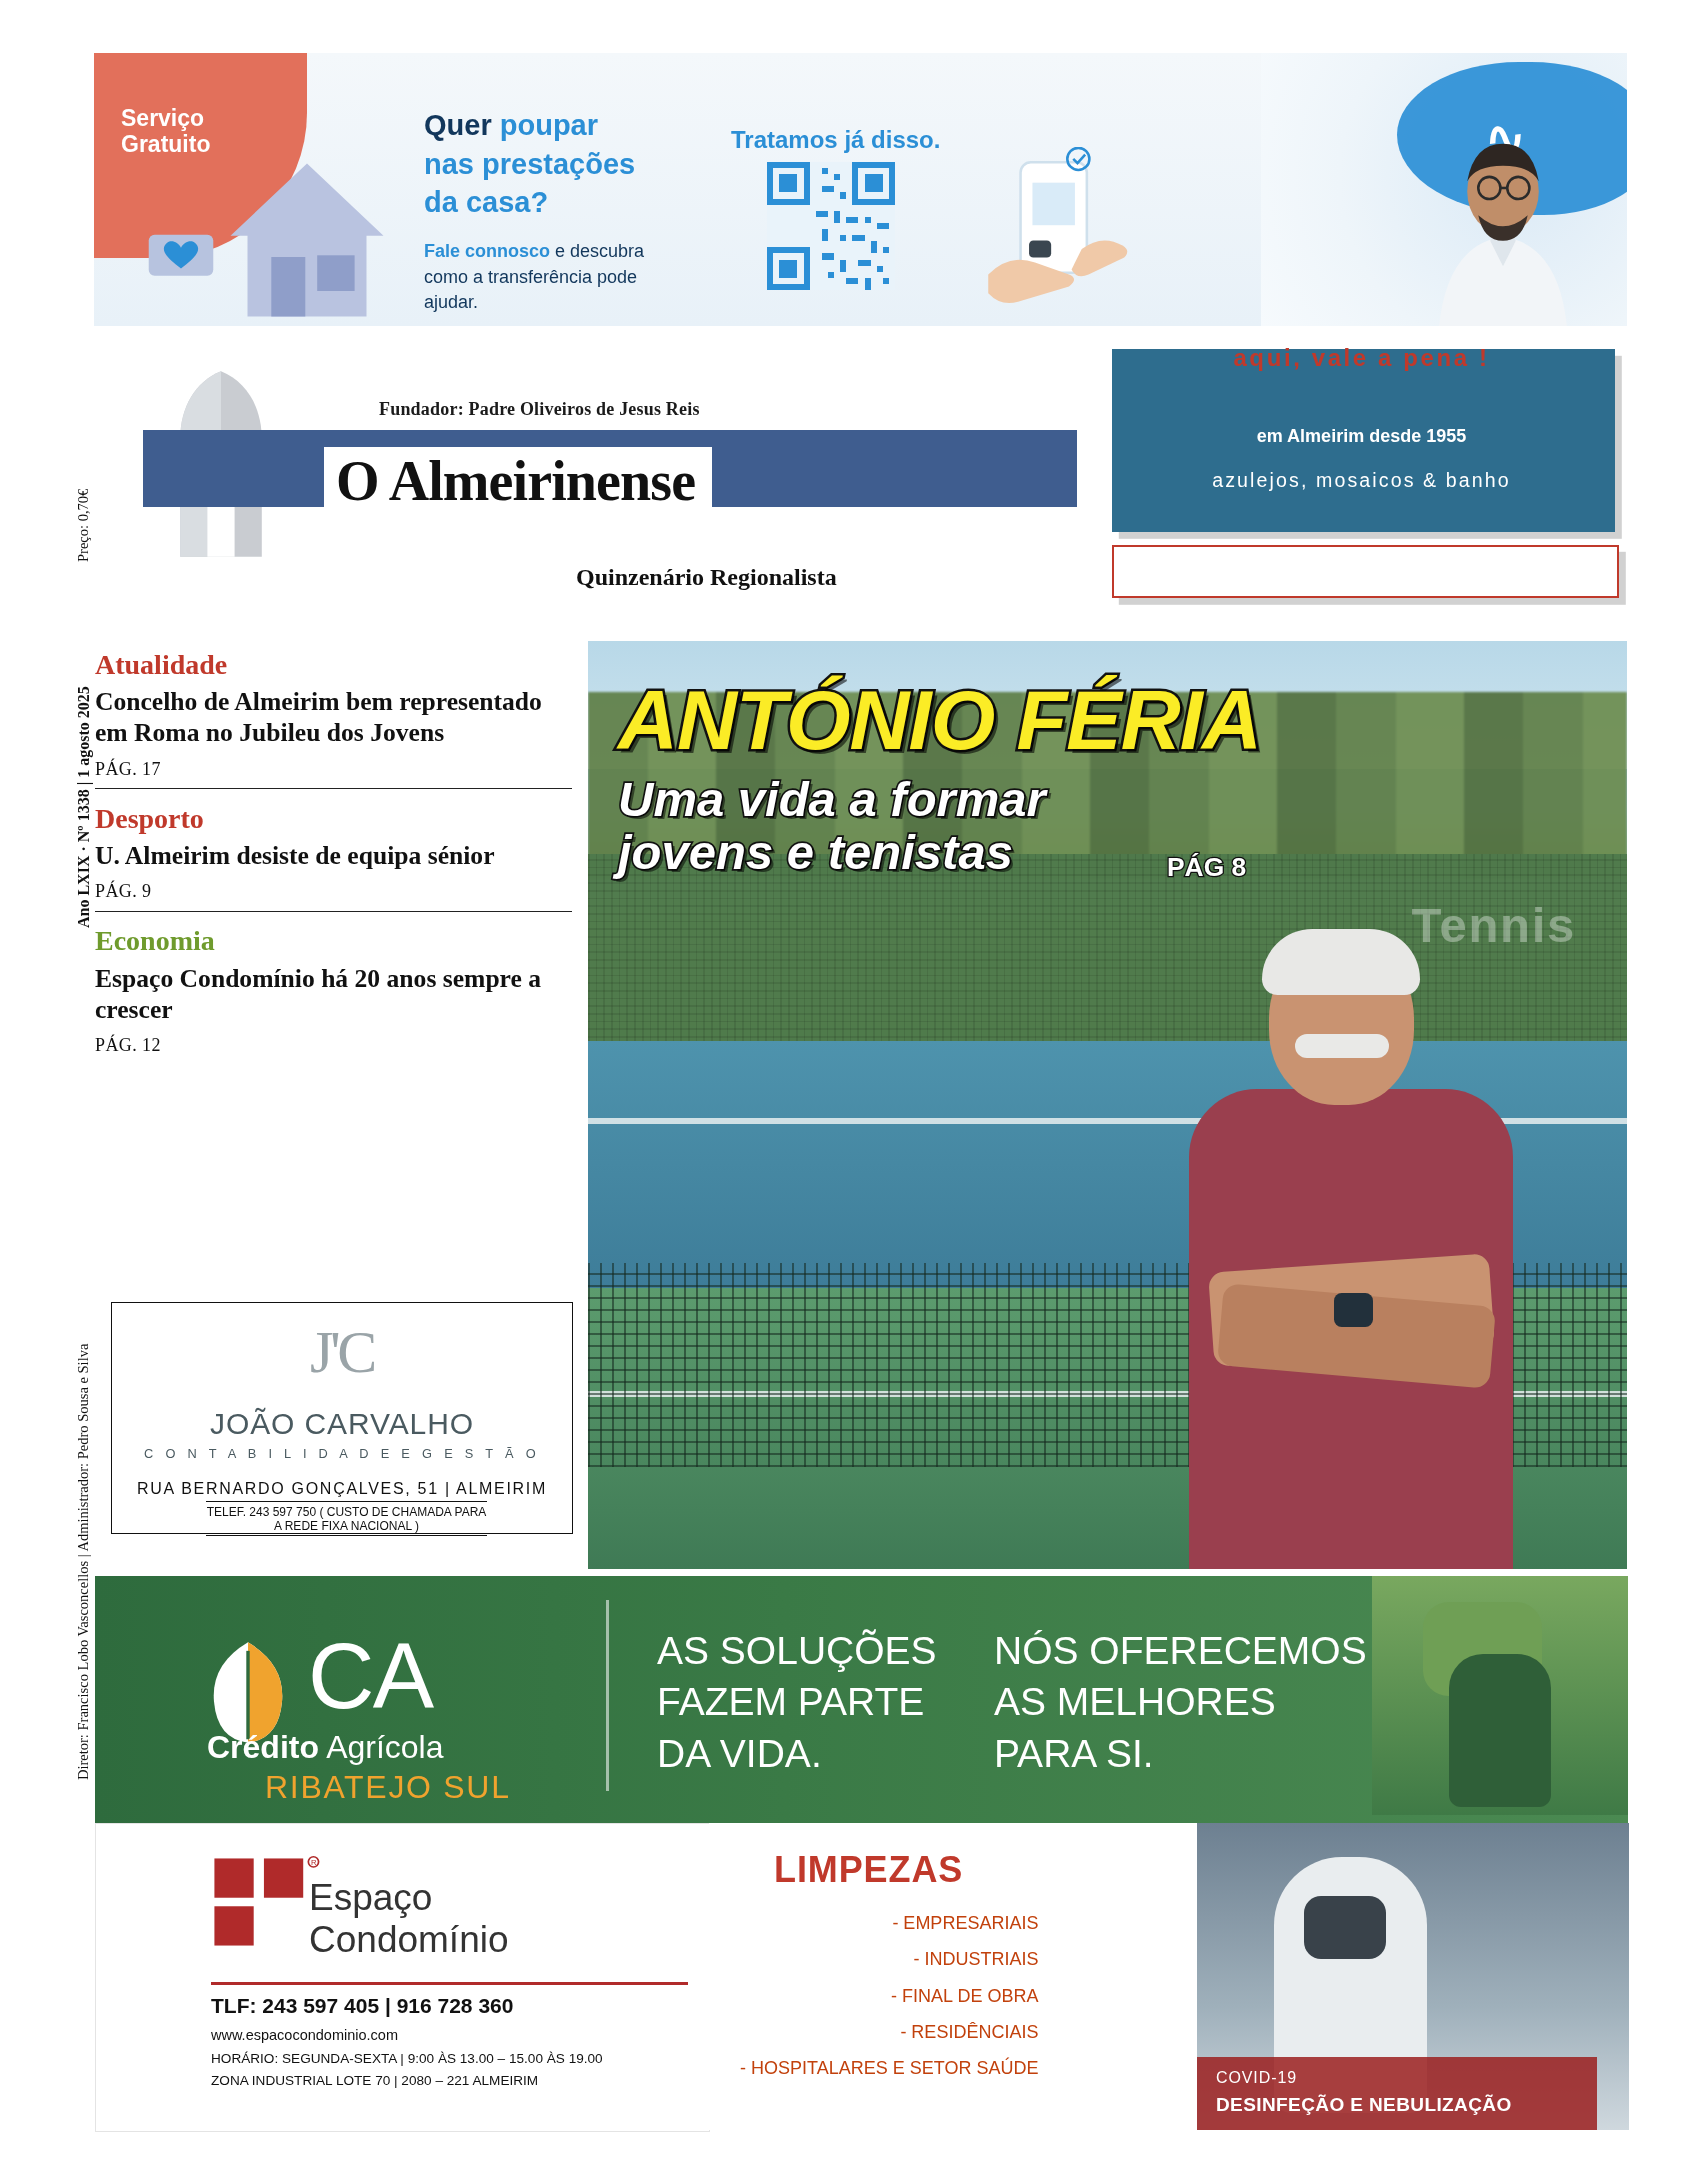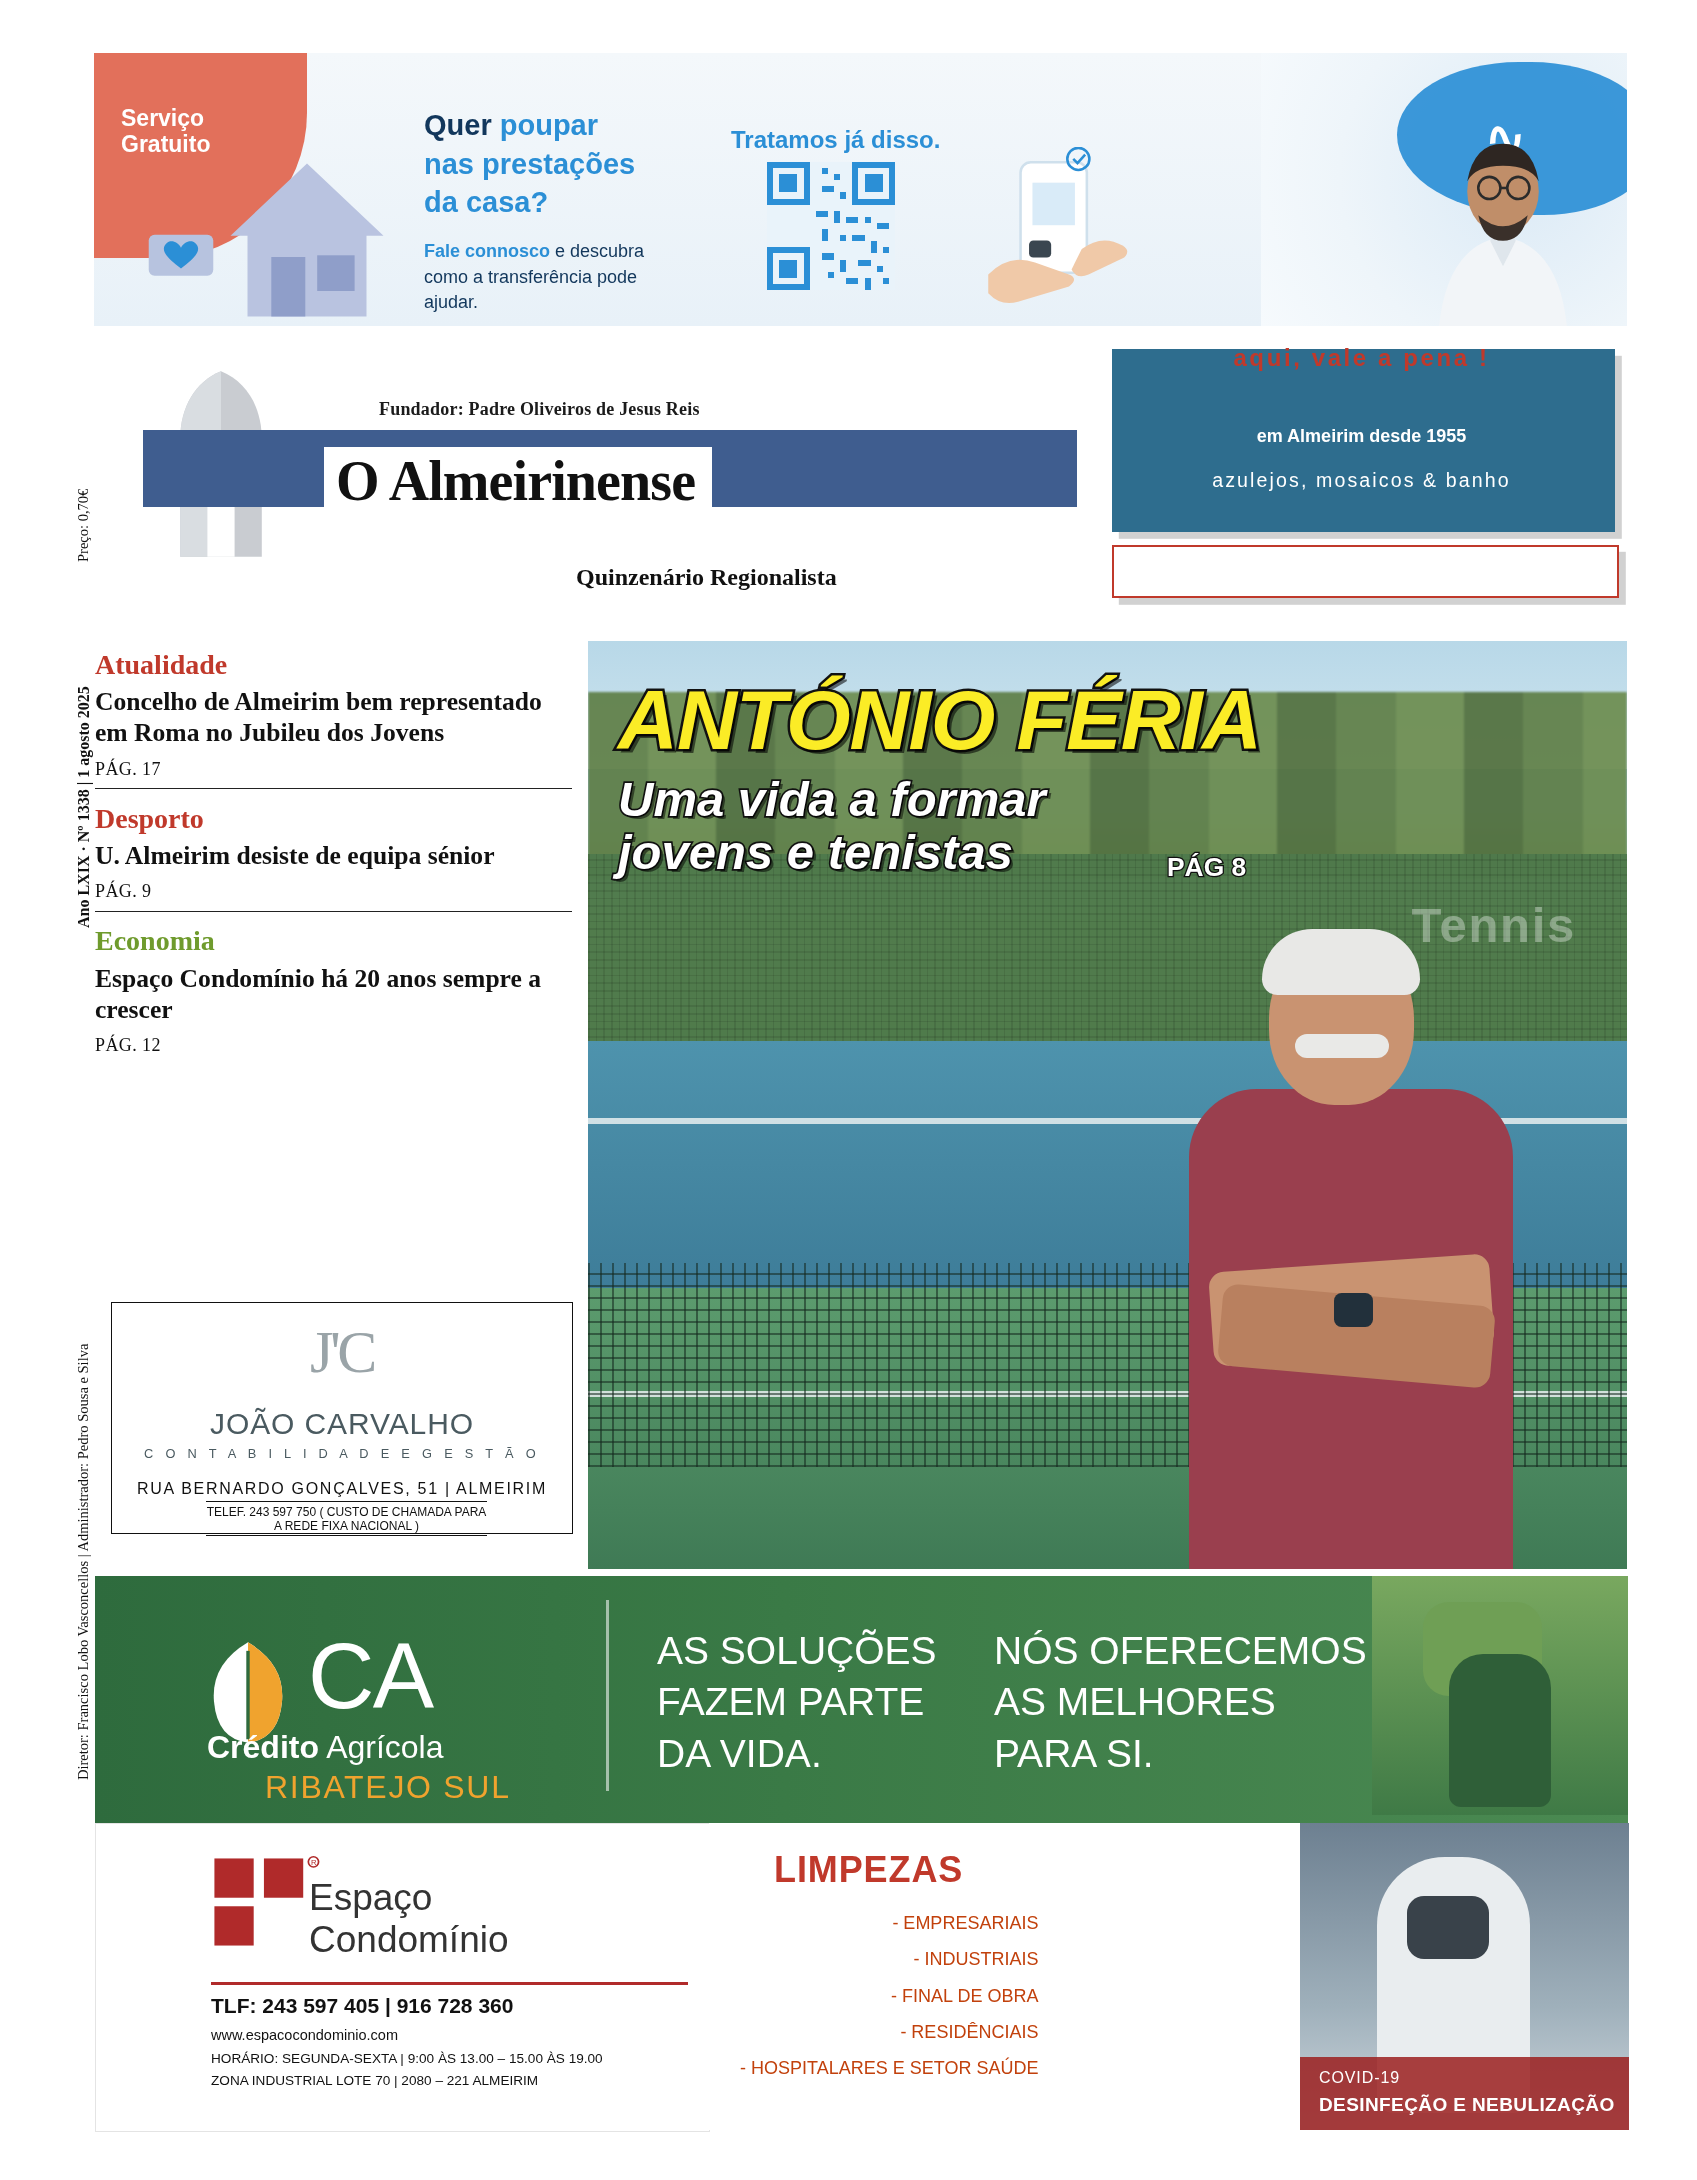--- a/index.html
+++ b/index.html
@@ -563,21 +563,21 @@
   }
   .lz-title {
     position: absolute; left: 31px; top: 25.6px;
     font-size: 36px; font-weight: bold; color: #c0392b; letter-spacing: 0.9px; margin-left: 34px;
   }
   .lz-list {
     position: absolute; left: 31px; top: 82px;
     font-size: 18px; color: #c2410c; line-height: 2.02; text-align: right;
   }
   .lz-photo {
-    position: absolute; right: 0; top: 0; width: 329px; height: 307px;
+    position: absolute; right: 0; top: 0; width: 432px; height: 307px;
     background: linear-gradient(180deg,#6d8091 0%, #9fb0bb 60%, #cfd8de 100%);
     overflow: hidden;
   }
   .lz-photo .worker {
     position: absolute; left: 77px; top: 34px;
     width: 153px; height: 256px;
     background: #e9edef;
     border-radius: 68px 68px 17px 17px;
   }
   .lz-photo .mask {

